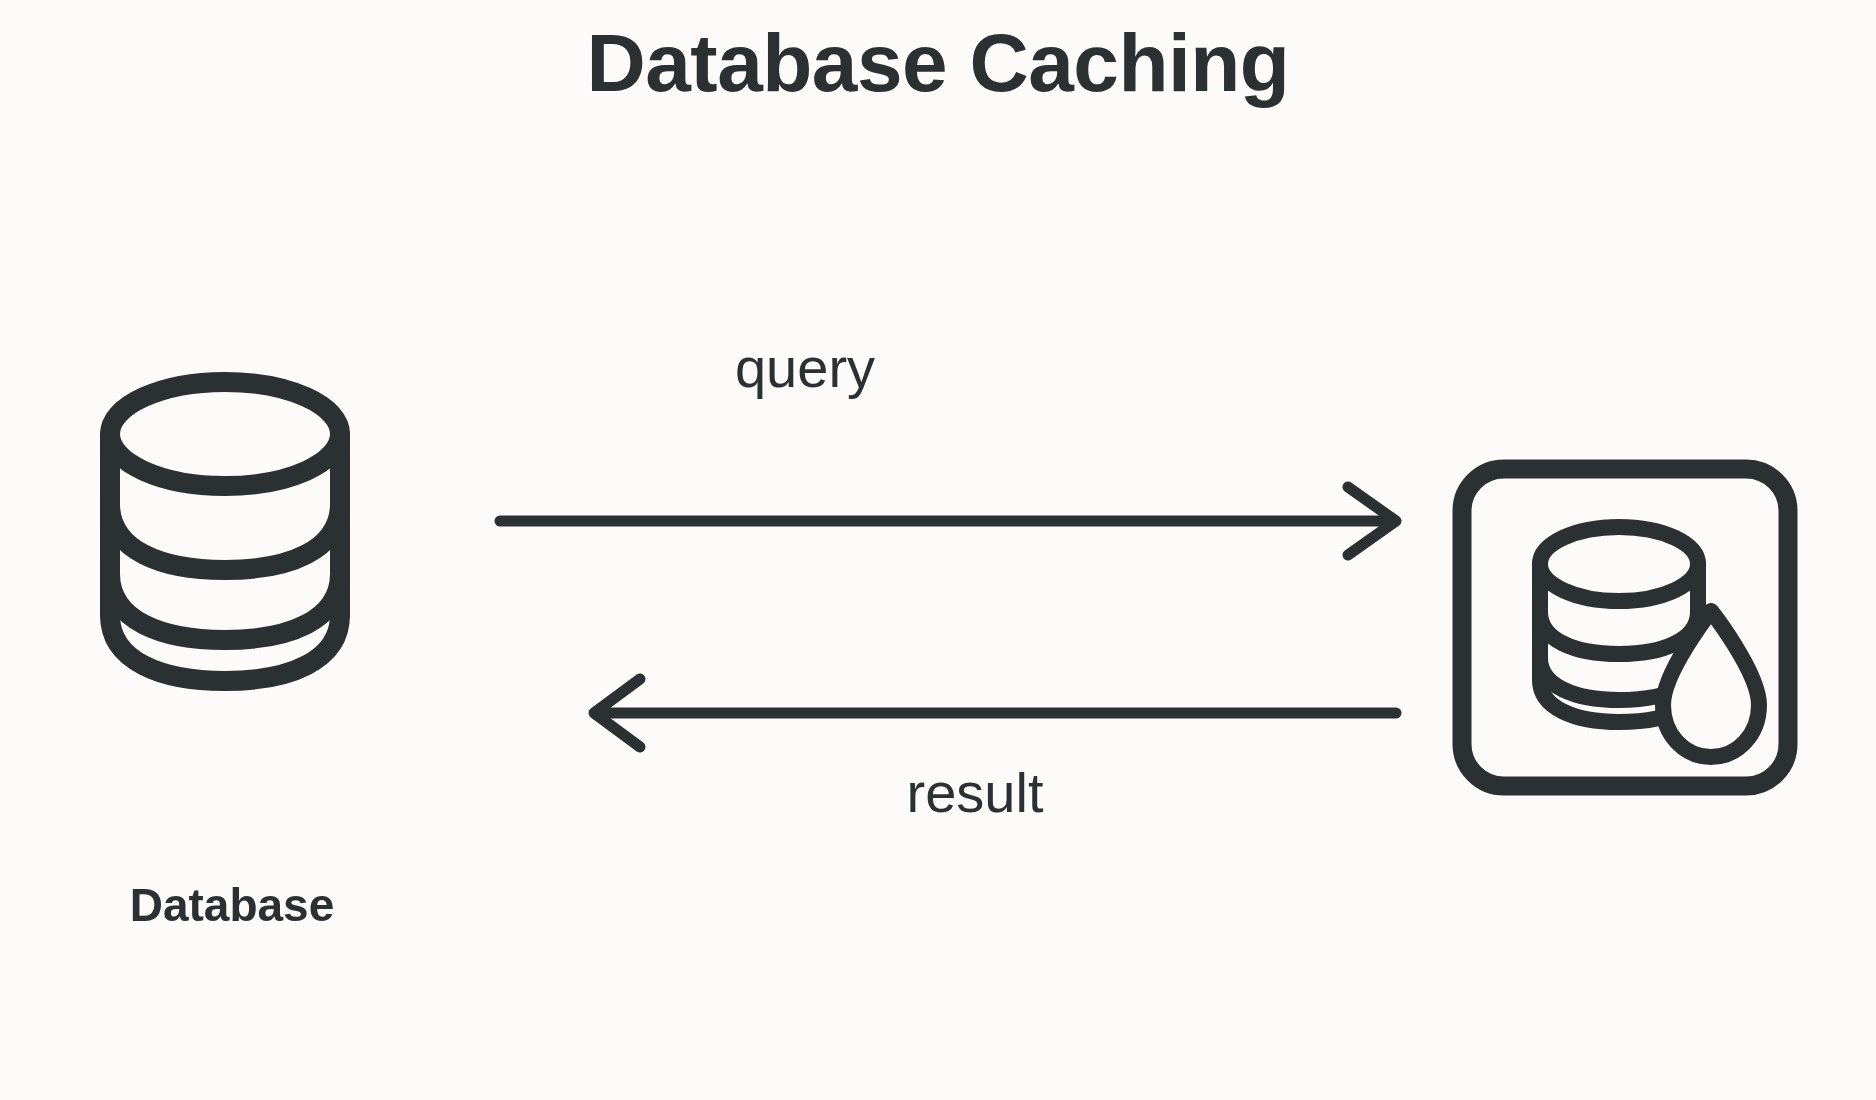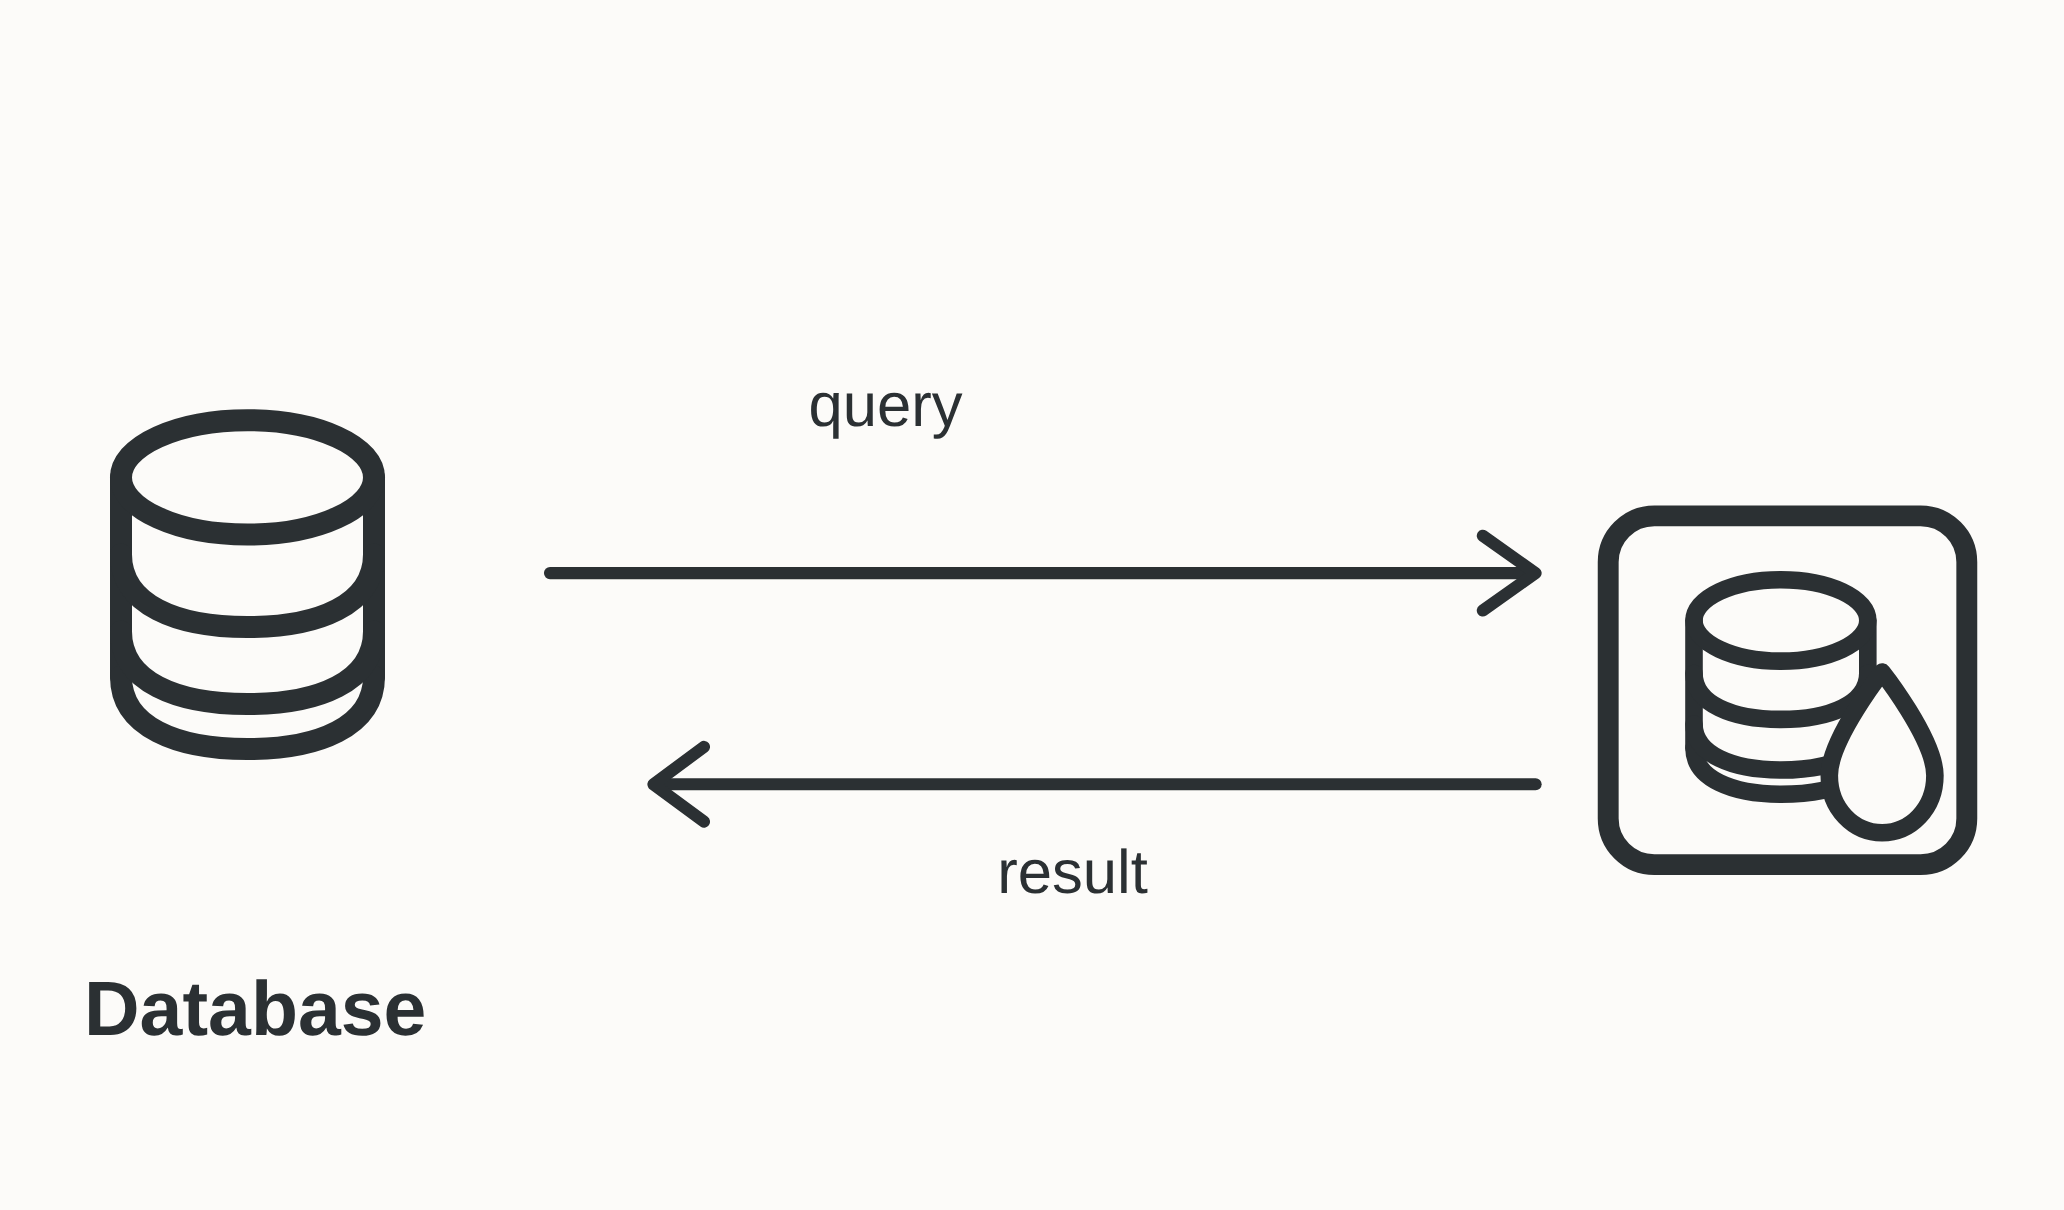--- a/index.html
+++ b/index.html
@@ -48,21 +48,21 @@
     top: 340px;
     width: 410px;
   }
   .edge-label.result-label {
     left: 770px;
     top: 765px;
     width: 410px;
   }
   .node-label {
     position: absolute;
-    font-size: 70px;
+    font-size: 46px;
     font-weight: 700;
     color: #2b3033;
     white-space: nowrap;
     text-align: center;
     line-height: 1;
   }
   .node-label.database-label {
     left: 32px;
     top: 882px;
     width: 400px;
@@ -76,20 +76,21 @@
     position: absolute;
     left: 0;
     top: 0;
   }
 </style>
 </head>
 <body>
 
 <div id="canvas">
 
+  <div class="diagram-title">Database Caching</div>
 
   <svg class="svg-layer" width="1876" height="1100" viewBox="0 0 1876 1100">
 
     <g fill="none" stroke="#2b3033" stroke-width="20" stroke-linecap="round" stroke-linejoin="round">
 
       <path d="M 110 434 L 110 615"></path>
 
       <path d="M 340 434 L 340 615"></path>
 
       <path d="M 110 615 C 110 661, 161 681, 225 681 C 289 681, 340 661, 340 615"></path>

